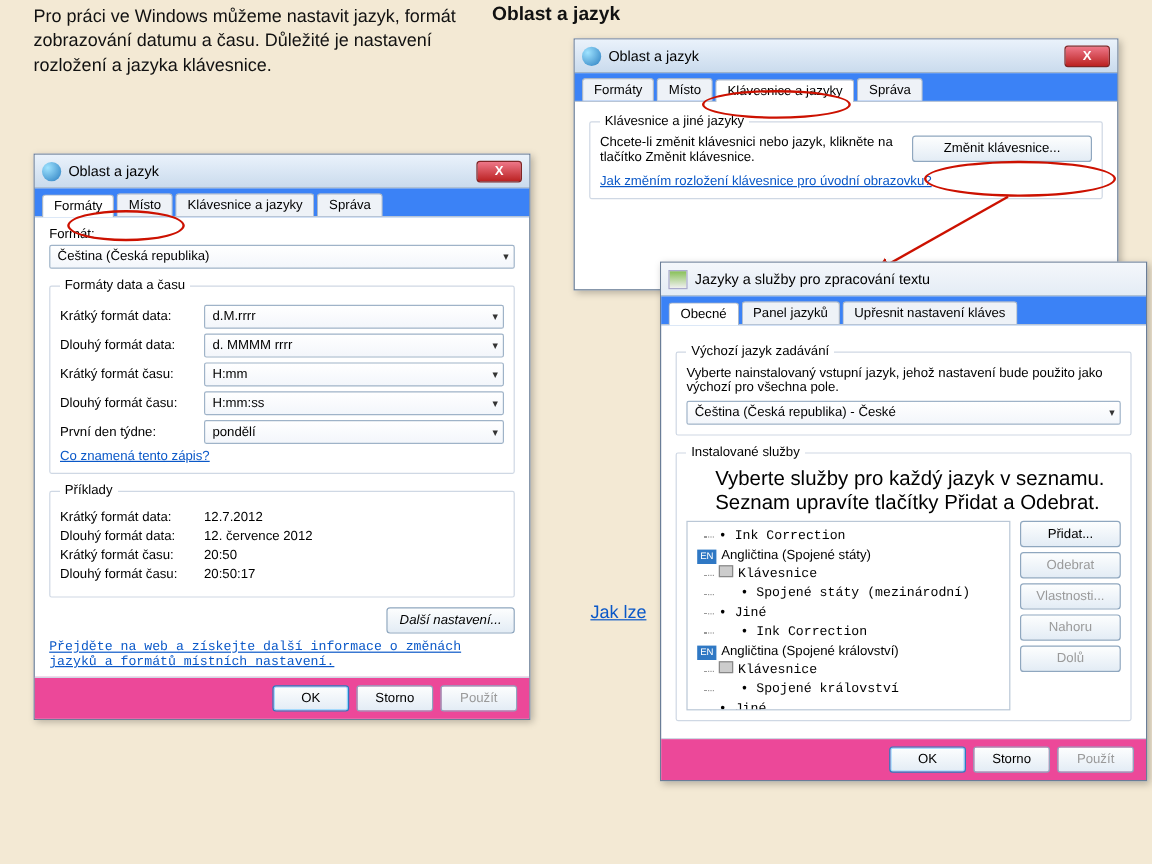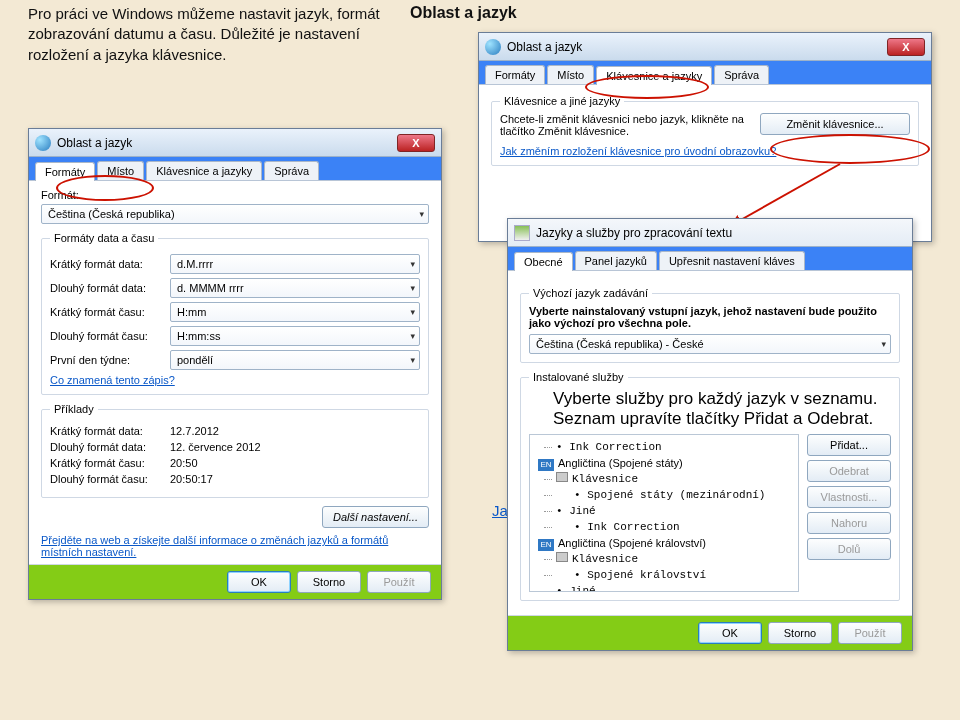--- a/index.html
+++ b/index.html
@@ -53,21 +53,21 @@
     font-size: 11px;
   }
   .dropdown .arrow { font-size: 9px; color:#333; }
   .row { display:flex; align-items:center; margin: 4px 0; }
   .row .k { width: 120px; font-size: 11px; }
   .row .dropdown { flex: 1; }
   .row .val { flex:1; font-size: 11px; }
   .link { color: #0a58c8; text-decoration: underline; cursor: pointer; }
   fieldset { border: 1px solid #cfd8e4; border-radius: 2px; padding: 6px 8px 8px 8px; margin: 8px 0; }
   fieldset > legend { font-size: 11px; padding: 0 4px; }
-  .btnrow { display:flex; justify-content:flex-end; gap:6px; padding: 6px 10px; background:#84cc16; border-top:1px solid #cfd8e4;}
+  .btnrow { display:flex; justify-content:flex-end; gap:6px; padding: 6px 10px; background:#ec4899; border-top:1px solid #cfd8e4;}
   .btn {
     min-width: 64px; height: 22px; padding: 0 10px;
     border: 1px solid #8fa7bf; border-radius: 3px;
     background: linear-gradient(#fdfefe,#e3ecf5);
     font-size: 11px; text-align:center; display:inline-flex; align-items:center; justify-content:center;
   }
   .btn.disabled { color:#9a9a9a; }
   .circle { position:absolute; border:2px solid #c10; border-radius:50%; }
   .tree { border:1px solid #bac7d6; height: 158px; padding:4px; font-size:11px; overflow:hidden; background:#fff; }
   .tree .node { padding-left: 4px; line-height: 16px; white-space:nowrap;}
@@ -159,21 +159,21 @@
           <div class="k">Krátký formát času:</div>
           <div class="val">20:50</div>
         </div>
       <div class="row">
           <div class="k">Dlouhý formát času:</div>
           <div class="val">20:50:17</div>
         </div>
     </fieldset>
 
     <div style="text-align:right;font-style:italic;"><span class="btn">Další nastavení...</span></div>
-    <div class="link" style="margin-top:6px; font-size:11px;">Přejděte na web a získejte další informace o změnách jazyků a formátů místních nastavení.</div>
+    <div class="link" style="margin-top:6px; font-size:11px;font-family:Liberation Mono, monospace;">Přejděte na web a získejte další informace o změnách jazyků a formátů místních nastavení.</div>
   </div>
   <div class="btnrow">
     <span class="btn" style="border-color:#2a7dc0; box-shadow:0 0 0 1px #8fd3ff inset;">OK</span>
     <span class="btn">Storno</span>
     <span class="btn disabled">Použít</span>
   </div>
 </div>
 <div class="circle" style="left:56px; top:175px; width:98px; height:26px;"></div>
 
 <div class="dlg" style="left:478px; top:32px; width:454px; height:210px;">
@@ -207,34 +207,34 @@
   <defs>
       <marker id="ah" markerWidth="8" markerHeight="8" refX="6" refY="3" orient="auto">
         <path d="M0,0 L6,3 L0,6 Z" fill="#c10"></path>
       </marker>
     </defs>
   <line x1="120" y1="4" x2="10" y2="66" stroke="#c10" stroke-width="2" marker-end="url(#ah)"></line>
 </svg>
 
 <div class="link" style="position:absolute; left:492px; top:502px; font-size:15px;">Jak lze</div>
 
-<div class="dlg" style="left:507px; top:218px; width:406px;">
+<div class="dlg" style="left:550px; top:218px; width:406px;">
   <div class="titlebar" style="background:linear-gradient(#f4f7fb,#e4ecf5);">
     <span style="width:16px;height:16px;background:linear-gradient(#88c057,#f0f0f0);border:1px solid #aac; margin-right:6px;"></span>
     <span>Jazyky a služby pro zpracování textu</span>
   </div>
   <div class="tabstrip">
     <div class="tab active">Obecné</div>
     <div class="tab">Panel jazyků</div>
     <div class="tab">Upřesnit nastavení kláves</div>
   </div>
   <div class="body">
     <fieldset>
       <legend>Výchozí jazyk zadávání</legend>
-      <div style="font-size:11px; margin-bottom:5px;font-weight:bold;">Vyberte nainstalovaný vstupní jazyk, jehož nastavení bude použito jako výchozí pro všechna pole.</div>
+      <div style="font-size:11px; margin-bottom:5px;">Vyberte nainstalovaný vstupní jazyk, jehož nastavení bude použito jako výchozí pro všechna pole.</div>
       <div class="dropdown">
         <span>Čeština (Česká republika) - České</span>
         <span class="arrow">▾</span>
       </div>
     </fieldset>
     <fieldset>
       <legend>Instalované služby</legend>
       <div style="font-size:17px; margin-bottom:5px;margin-left:24px;">Vyberte služby pro každý jazyk v seznamu. Seznam upravíte tlačítky Přidat a Odebrat.</div>
       <div style="display:flex;">
         <div class="tree" style="flex:1;" id="tree">

